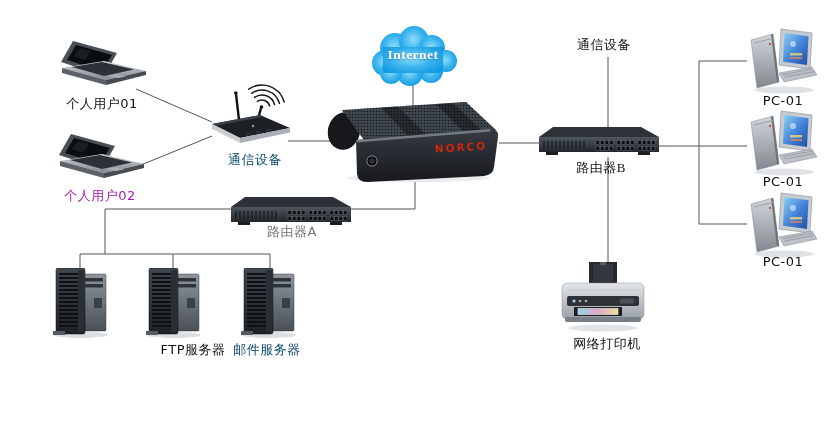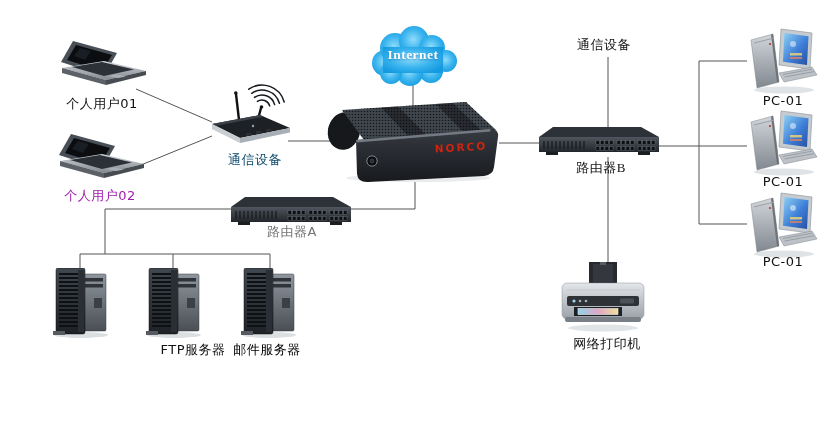--- a/index.html
+++ b/index.html
@@ -297,21 +297,21 @@
       <rect x="30" y="6" width="26" height="57" rx="1.5" fill="url(#lg-towerR)" stroke="#3a3f45" stroke-width=".5"></rect>
       <rect x="33" y="10" width="20" height="3.5" fill="#2f343a"></rect>
       <rect x="33" y="16" width="20" height="3.5" fill="#2f343a"></rect>
       <rect x="44" y="30" width="8" height="10" fill="#3b4046"></rect>
       <rect x="6" y="0" width="29" height="66" rx="2" fill="url(#lg-towerL)" stroke="#101214" stroke-width=".5"></rect>
       <path d="M9,6 H29 M9,10 H29 M9,14 H29 M9,18 H29 M9,22 H29 M9,26 H29 M9,30 H29 M9,34 H29 M9,38 H29 M9,42 H29 M9,46 H29 M9,50 H29 M9,54 H29 M9,58 H29" stroke="#0e1114" stroke-width="2"></path>
       <rect x="28" y="2" width="6" height="62" fill="#2a2f35"></rect>
       <rect x="3" y="63" width="12" height="4" fill="#565b61"></rect>
     </svg>
   </div>
-  <div class="node-label" style="left: 207px; top: 343px; color: #000000;">邮件服务器</div>
+  <div class="node-label" style="left: 207px; top: 343px; color: #0c4a6e;">邮件服务器</div>
 
   <div class="dev" style="left:560px;top:262px">
     <svg width="86" height="72" viewBox="0 0 86 72">
       <ellipse cx="43" cy="66" rx="35" ry="3.5" fill="#e1e4e7"></ellipse>
       <rect x="29" y="0" width="28" height="22" fill="#26292e"></rect>
       <rect x="33" y="2" width="20" height="18" fill="#34383e"></rect>
       <rect x="40" y="0" width="6" height="3" fill="#575c62"></rect>
       <rect x="2" y="21" width="82" height="36" rx="5" fill="url(#lg-printer)" stroke="#8f959c" stroke-width=".5"></rect>
       <line x1="6" y1="28" x2="80" y2="28" stroke="#c6cbd0" stroke-width="1"></line>
       <rect x="7" y="34" width="72" height="10" rx="2" fill="#2e3237"></rect>

